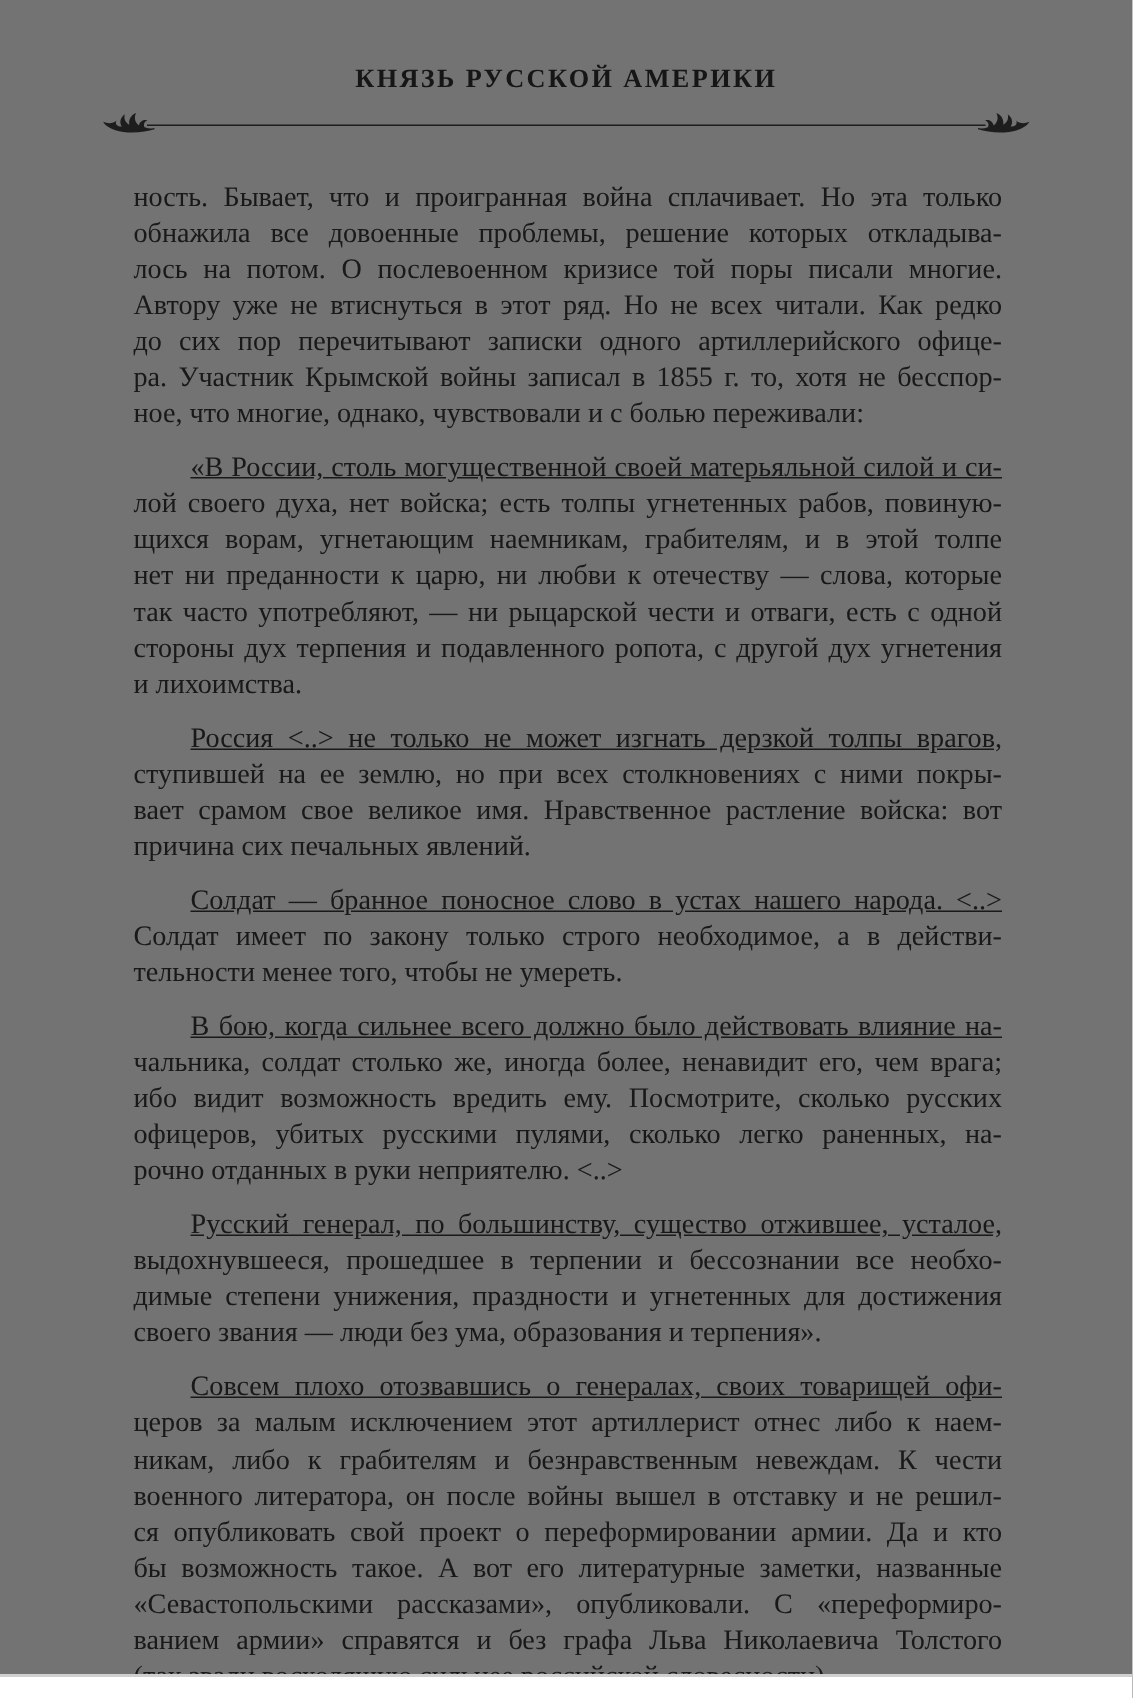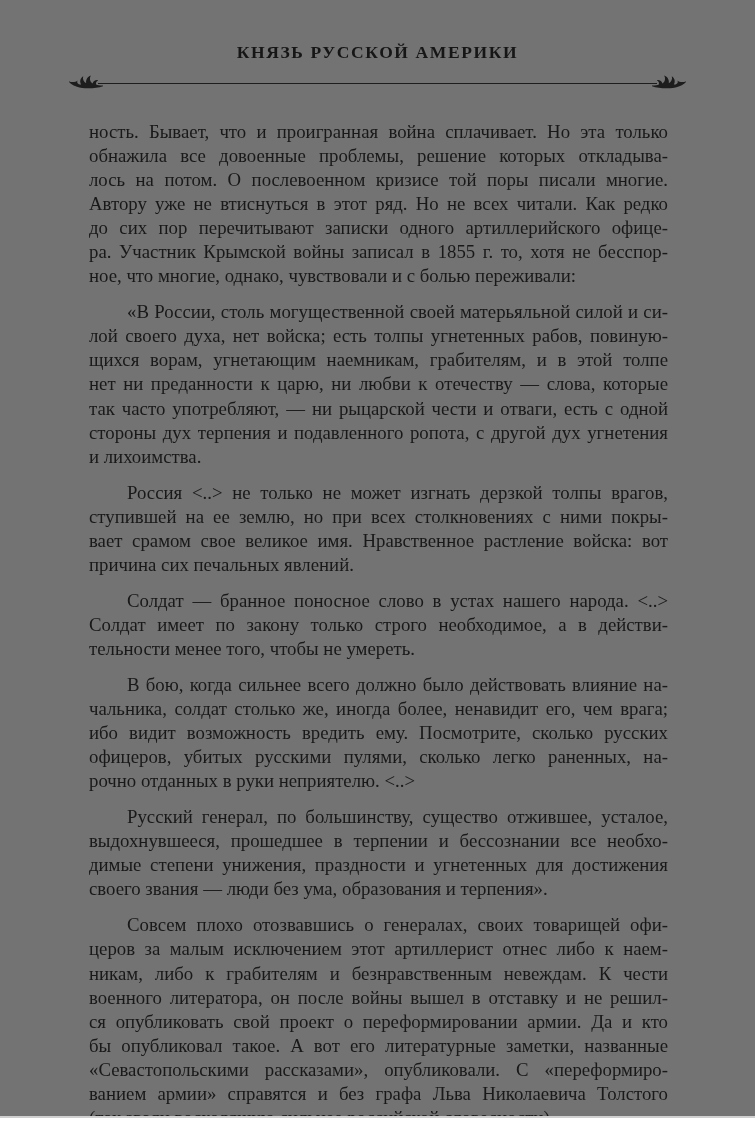--- a/index.html
+++ b/index.html
@@ -60,21 +60,21 @@
     line-height: 24.05px;
     color: #191919;
   }
   .paragraph { margin: 12px; }
   .line {
     text-align: justify;
     text-align-last: justify;
     white-space: normal;
   }
   .line.last { text-align-last: left; }
-  .paragraph.indent .line.first { text-indent: 38px; }
+  .paragraph.indent .line.first { text-indent: 38px; text-decoration: underline; }
   
   .page-footer {
     margin-top: 21px;
   }
   .page-number {
     display: inline-block;
     font-size: 16.5px;
     letter-spacing: 1px;
     color: #222222;
   }
@@ -143,21 +143,21 @@
         <div class="line">выдохнувшееся, прошедшее в терпении и бессознании все необхо-</div>
         <div class="line">димые степени унижения, праздности и угнетенных для достижения</div>
         <div class="line last">своего звания — люди без ума, образования и терпения».</div>
       </div>
       <div class="paragraph indent">
         <div class="line first">Совсем плохо отозвавшись о генералах, своих товарищей офи-</div>
         <div class="line">церов за малым исключением этот артиллерист отнес либо к наем-</div>
         <div class="line">никам, либо к грабителям и безнравственным невеждам. К чести</div>
         <div class="line">военного литератора, он после войны вышел в отставку и не решил-</div>
         <div class="line">ся опубликовать свой проект о переформировании армии. Да и кто</div>
-        <div class="line">бы опубликовал такое. А вот его литературные заметки, названные</div>
+        <div class="line">бы возможность такое. А вот его литературные заметки, названные</div>
         <div class="line">«Севастопольскими рассказами», опубликовали. С «переформиро-</div>
         <div class="line">ванием армии» справятся и без графа Льва Николаевича Толстого</div>
         <div class="line last">(так звали восходящую сильнее российской словесности).</div>
       </div>
     </main>
 
   <footer class="page-footer">
     <span class="page-number">127</span>
   </footer>
 

